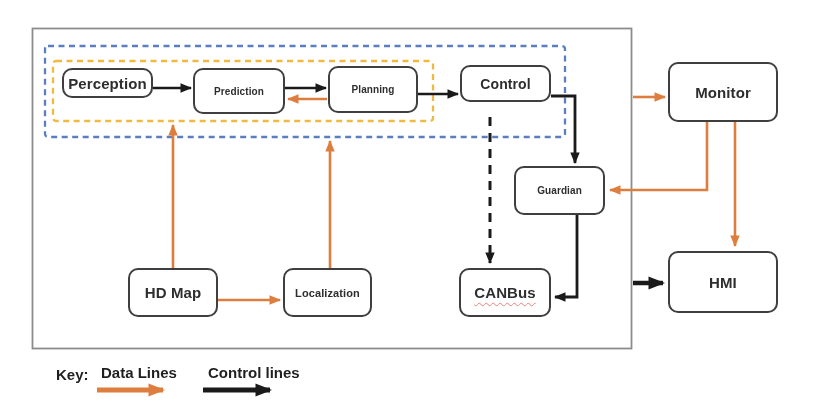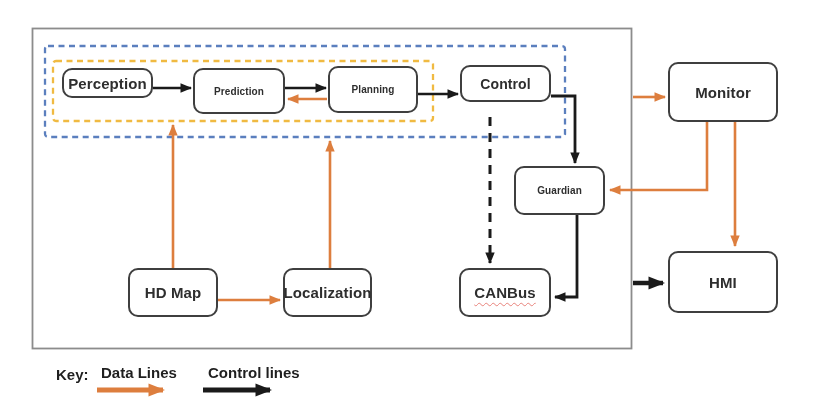--- a/index.html
+++ b/index.html
@@ -70,21 +70,21 @@
   <div class="node" style="left:668px;top:62px;width:110px;height:60px;border-width:2.5px">
     <span class="nl">Monitor</span>
   </div>
   <div class="node" style="left:514px;top:166px;width:91px;height:49px">
     <span class="nl" style="font-size:10px">Guardian</span>
   </div>
   <div class="node" style="left:128px;top:268px;width:90px;height:49px">
     <span class="nl">HD Map</span>
   </div>
   <div class="node" style="left:283px;top:268px;width:89px;height:49px">
-    <span class="nl" style="font-size:15px">Localization</span>
+    <span class="nl" style="font-size:11px">Localization</span>
   </div>
   <div class="node" style="left:459px;top:268px;width:92px;height:49px">
     <span class="nl squiggle">CANBus</span>
   </div>
   <div class="node" style="left:668px;top:251px;width:110px;height:62px;border-width:2.5px">
     <span class="nl">HMI</span>
   </div>
 
   <span class="legend-label" style="left:56px;top:366px">Key:</span>
   <span class="legend-label" style="left:101px;top:364px">Data Lines</span>

